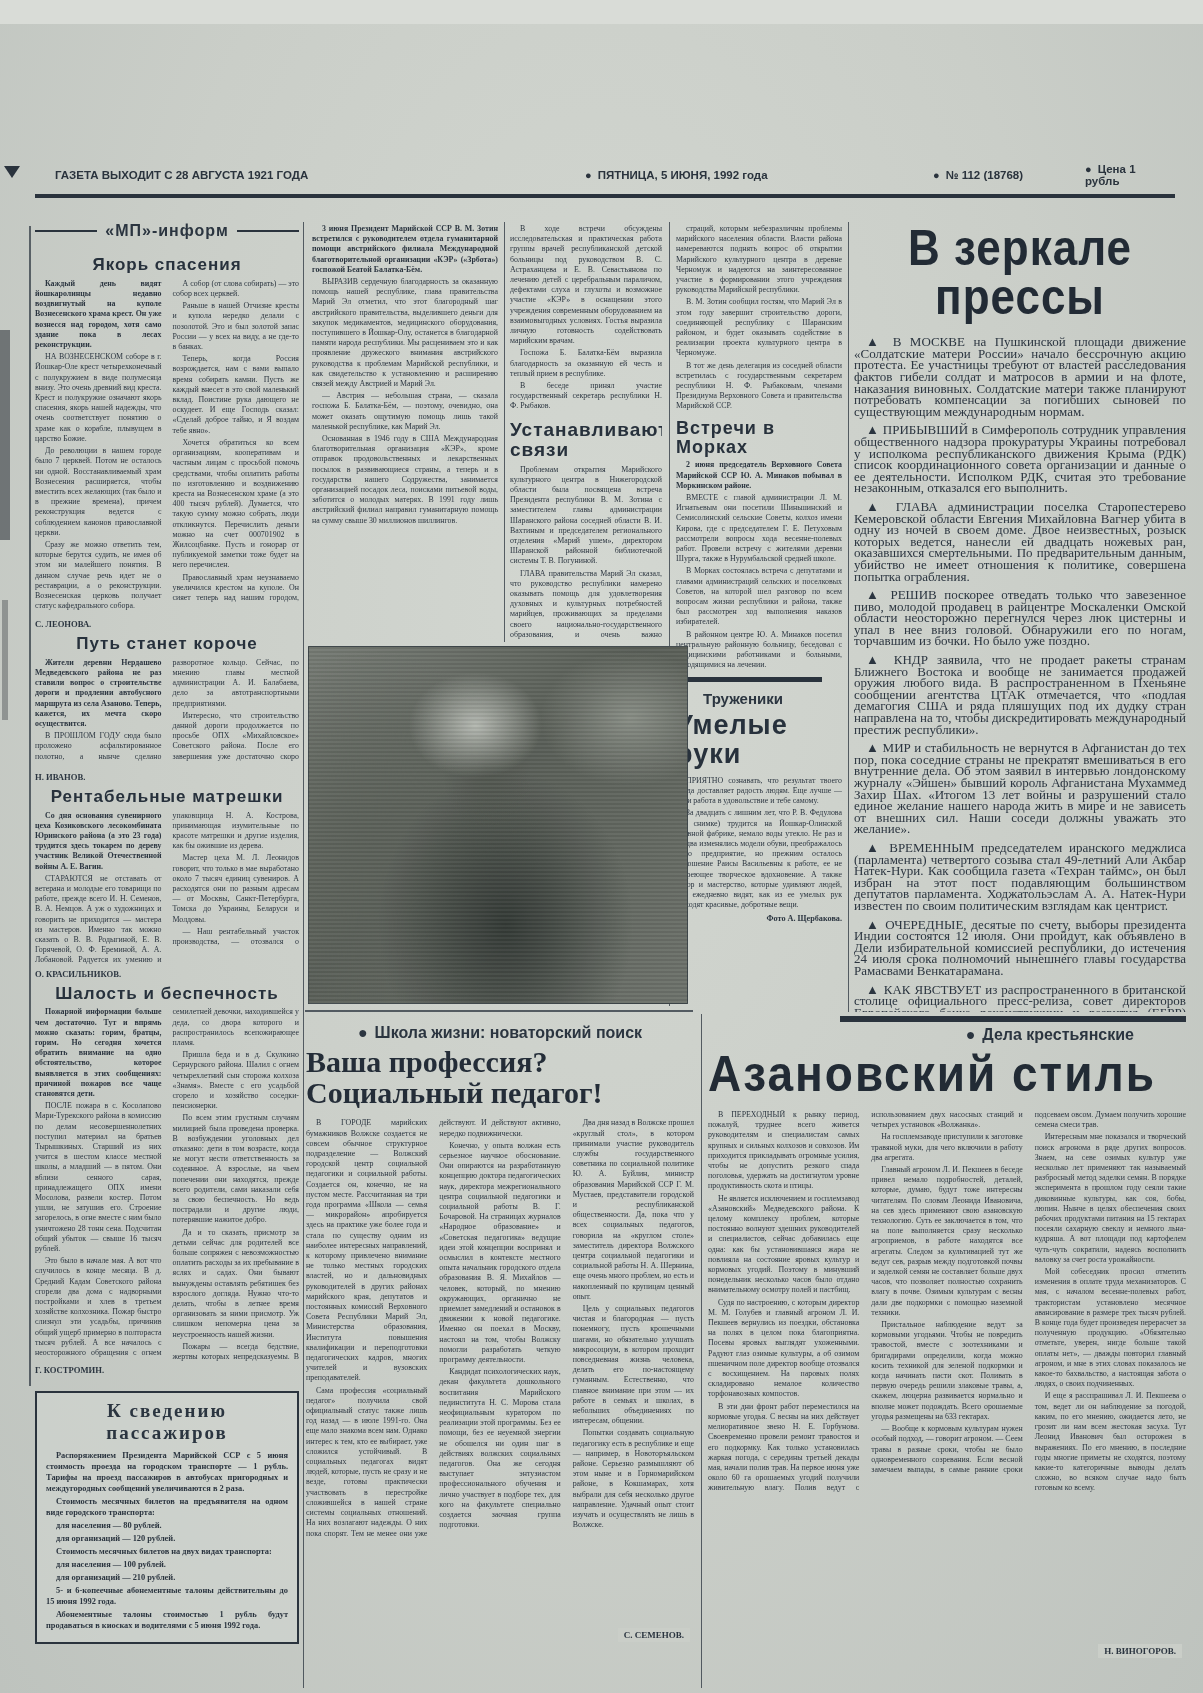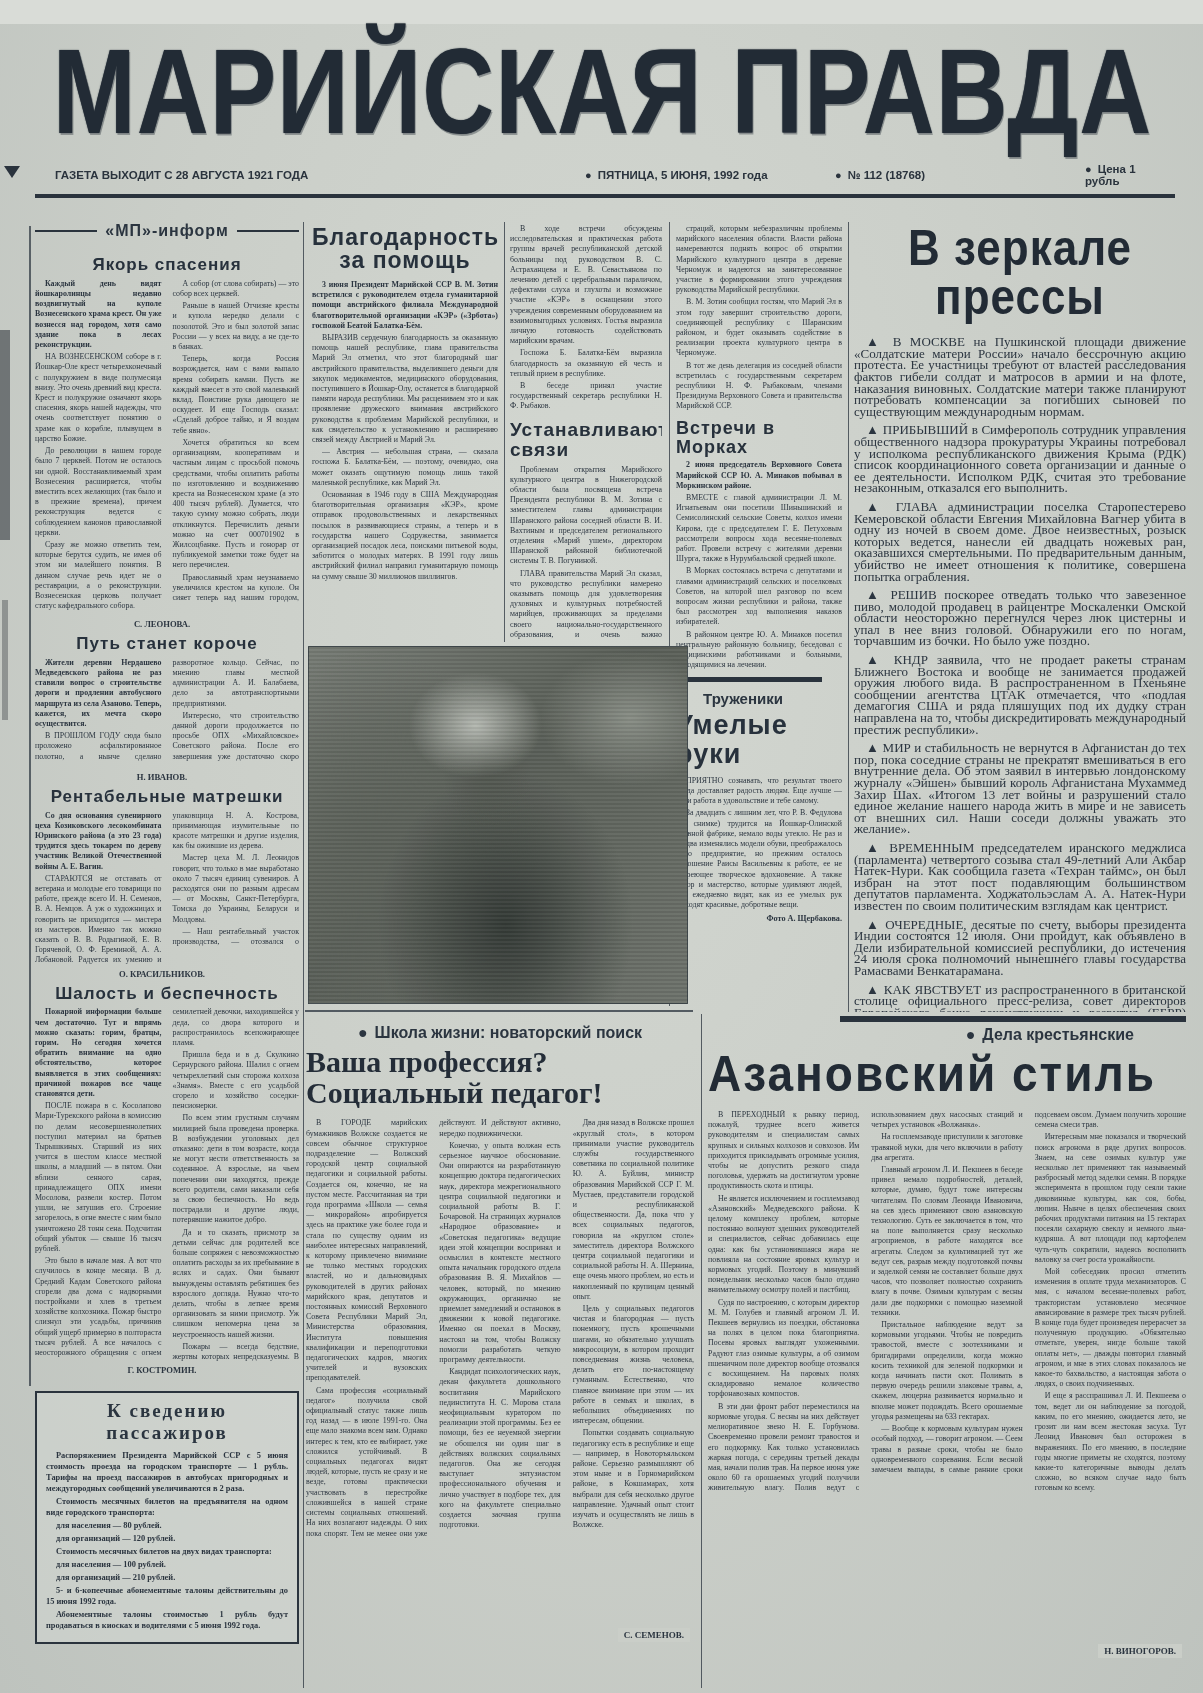--- a/index.html
+++ b/index.html
@@ -23,38 +23,38 @@
     transform:scale(1.13,1.38); transform-origin:center center;
     text-shadow:0 0 1px #222b35, 1px 1px 0 rgba(34,43,53,.35);
   }
   .dateline {
     position:absolute; left:40px; top:164px; width:1130px; height:22px;
     font-family:"Liberation Sans", sans-serif; font-weight:bold; font-size:11.5px;
     color:#2a333d; display:flex; align-items:center;
   }
   .dl-founded { position:absolute; left:15px; }
   .dl-date    { position:absolute; left:545px; }
-  .dl-issue   { position:absolute; left:795px; }
+  .dl-issue   { position:absolute; left:893px; }
   .dl-price   { position:absolute; left:1045px; }
   .blt { margin-right:6px; font-size:11px; }
   .top-rule { position:absolute; left:35px; top:194px; width:1140px; height:4px;
     background:#2a333d; box-shadow:0 6px 0 -4px rgba(42,51,61,.5); }
 
   
   .art-title {
     font-family:"Liberation Sans", sans-serif; font-weight:bold; text-align:center;
     color:#27313c; letter-spacing:1px; line-height:1.05; margin:6px 0 5px;
   }
   .t17 { font-size:17px; }
   .body2 { columns:2; column-gap:11px; overflow:hidden; }
   .body3 { columns:3; column-gap:12px; overflow:hidden; }
   p { font-size:7.9px; line-height:10.2px; text-align:justify; text-indent:10px;
       margin-bottom:2px; color:#2b3540; }
   p.lead { font-weight:bold; }
-  .sig { text-align:center; font-weight:bold; font-size:8.6px; padding-right:10px;
+  .sig { text-align:left; font-weight:bold; font-size:8.6px; padding-right:10px;
          font-family:"Liberation Serif", serif; margin:2px 0 4px; }
   .vrule { position:absolute; width:1px; background:rgba(42,51,61,.75); }
   .hrule { position:absolute; height:1px; background:rgba(42,51,61,.75); }
   .hbar  { position:absolute; background:#2a333d; }
 
   
   .col-left { position:absolute; left:35px; top:222px; width:264px; }
   .mp-rubric { display:flex; align-items:center; gap:8px; margin-bottom:16px; }
   .mp-rubric::before, .mp-rubric::after { content:""; flex:1; height:2px; background:#2a333d; }
   .mp-rubric span { font-family:"Liberation Sans", sans-serif; font-weight:bold;
@@ -130,23 +130,20 @@
 </style>
 </head>
 <body>
 
 <div class="page">
   <div class="topband"></div>
   <div class="tri"></div>
   <div class="edge1"></div>
   <div class="edge2"></div>
 
-  <div class="mast">
-    <div class="mast-title">МАРИЙСКАЯ ПРАВДА</div>
-  </div>
   <div class="dateline">
     <span class="dl-founded">ГАЗЕТА ВЫХОДИТ С 28 АВГУСТА 1921 ГОДА</span>
     <span class="dl-date"><span class="blt">●</span><span>ПЯТНИЦА, 5 ИЮНЯ, 1992 года</span></span>
     <span class="dl-issue"><span class="blt">●</span><span>№ 112 (18768)</span></span>
     <span class="dl-price"><span class="blt">●</span><span>Цена 1 рубль</span></span>
   </div>
   <div class="top-rule"></div>
 
   <div class="lrule"></div>
   <div class="vrule" style="left:303px; top:222px; height:1466px;"></div>
@@ -208,21 +205,20 @@
           <p>Стоимость месячных билетов на двух видах транспорта:</p>
           <p>для населения — 100 рублей.</p>
           <p>для организаций — 210 рублей.</p>
           <p>5- и 6-копеечные абонементные талоны действительны до 15 июня 1992 года.</p>
           <p>Абонементные талоны стоимостью 1 рубль будут продаваться в киосках и водителями с 5 июня 1992 года.</p>
         </div>
     </div>
   </div>
 
   <div class="colA">
-    <div class="art-title">Благодарность за помощь</div>
     <p class="lead">3 июня Президент Марийской ССР В. М. Зотин встретился с руководителем отдела гуманитарной помощи австрийского филиала Международной благотворительной организации «КЭР» («Зрбота») госпожой Беатой Балатка-Бём.</p>
     <span><p>ВЫРАЗИВ сердечную благодарность за оказанную помощь нашей республике, глава правительства Марий Эл отметил, что этот благородный шаг австрийского правительства, выделившего деньги для закупок медикаментов, медицинского оборудования, поступившего в Йошкар-Олу, останется в благодарной памяти народа республики. Мы расцениваем это и как проявление дружеского внимания австрийского руководства к проблемам Марийской республики, и как свидетельство к установлению и расширению связей между Австрией и Марий Эл.</p><p>— Австрия — небольшая страна, — сказала госпожа Б. Балатка-Бём, — поэтому, очевидно, она может оказать ощутимую помощь лишь такой маленькой республике, как Марий Эл.</p><p>Основанная в 1946 году в США Международная благотворительная организация «КЭР», кроме отправок продовольственных и лекарственных посылок в развивающиеся страны, а теперь и в государства нашего Содружества, занимается организацией посадок леса, поисками питьевой воды, заботится о молодых матерях. В 1991 году лишь австрийский филиал направил гуманитарную помощь на сумму свыше 30 миллионов шиллингов.</p></span>
   </div>
 
   <div class="colB">
     <span><p>В ходе встречи обсуждены исследовательская и практическая работа группы врачей республиканской детской больницы под руководством В. С. Астраханцева и Е. В. Севастьянова по лечению детей с церебральным параличом, дефектами слуха и глухоты и возможное участие «КЭР» в оснащении этого учреждения современным оборудованием на взаимовыгодных условиях. Гостья выразила личную готовность содействовать марийским врачам.</p><p>Госпожа Б. Балатка-Бём выразила благодарность за оказанную ей честь и теплый прием в республике.</p><p>В беседе принял участие государственный секретарь республики Н. Ф. Рыбаков.</p></span>
     <div class="art-title">Устанавливаются связи</div>
     <span><p>Проблемам открытия Марийского культурного центра в Нижегородской области была посвящена встреча Президента республики В. М. Зотина с заместителем главы администрации Шаранского района соседней области В. И. Вахтиным и председателем регионального отделения «Марий ушем», директором Шаранской районной библиотечной системы Т. В. Погуниной.</p><p>ГЛАВА правительства Марий Эл сказал, что руководство республики намерено оказывать помощь для удовлетворения духовных и культурных потребностей марийцев, проживающих за пределами своего национально-государственного образования, и очень важно заинтересованное участие в этом деле местных админи-</p></span>
   </div>
 

